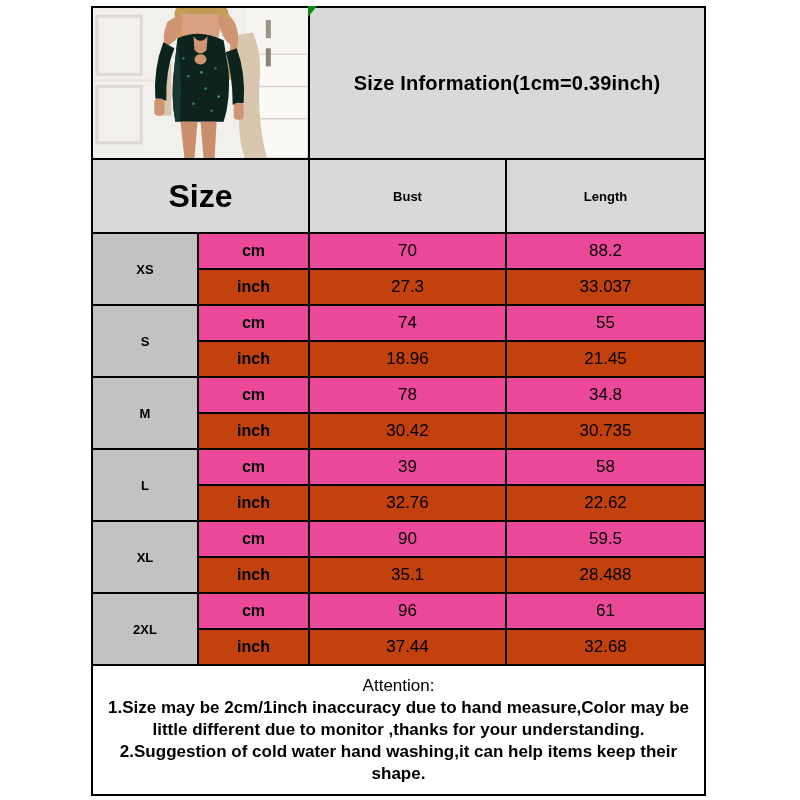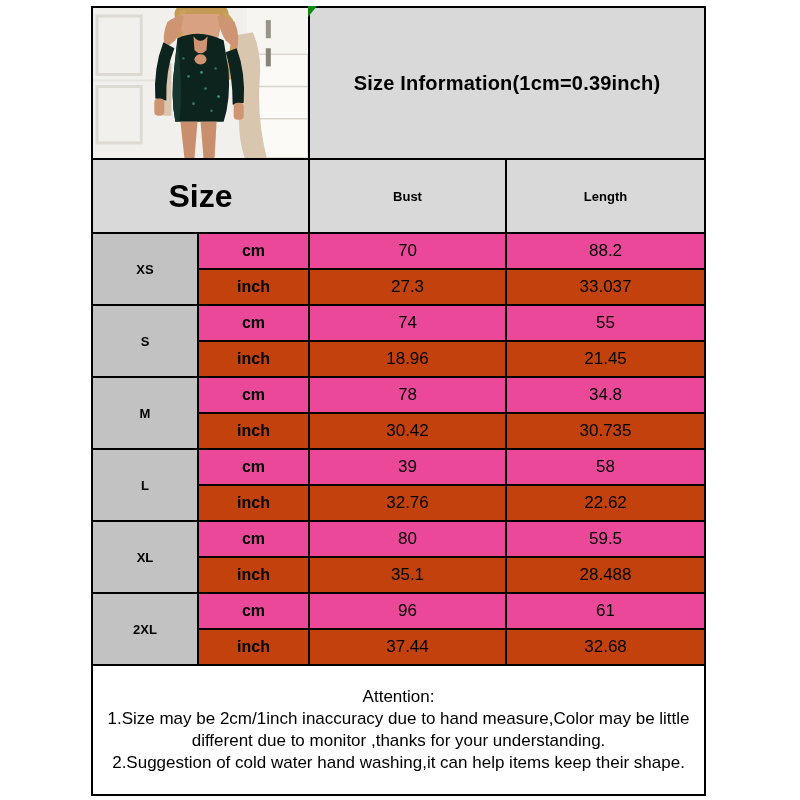--- a/index.html
+++ b/index.html
@@ -85,21 +85,21 @@
 
   td.attention-cell {
     text-align: left;
     vertical-align: top;
     background: #ffffff;
     padding: 3px 8px 0 6px;
     font-size: 17px;
     line-height: 22px;
   }
   .attention-heading { display: block; }
-  .attention-note { display: block; }
+  .attention-note { display: block; font-weight: bold; }
 
   #corner-marker {
     position: absolute;
     left: 217px;
     top: 0;
     width: 0;
     height: 0;
     border-top: 11px solid #0f8a0f;
     border-right: 9px solid transparent;
     z-index: 3;
@@ -240,21 +240,21 @@
       </tr>
       <tr class="sub-row row-inch">
         <td class="unit-cell">inch</td>
         <td class="value-cell">32.76</td>
         <td class="value-cell">22.62</td>
       </tr>
 
       <tr class="sub-row row-cm">
         <td class="size-label" rowspan="2">XL</td>
         <td class="unit-cell">cm</td>
-        <td class="value-cell">80</td>
+        <td class="value-cell">90</td>
         <td class="value-cell">59.5</td>
       </tr>
       <tr class="sub-row row-inch">
         <td class="unit-cell">inch</td>
         <td class="value-cell">35.1</td>
         <td class="value-cell">28.488</td>
       </tr>
 
       <tr class="sub-row row-cm">
         <td class="size-label" rowspan="2">2XL</td>

